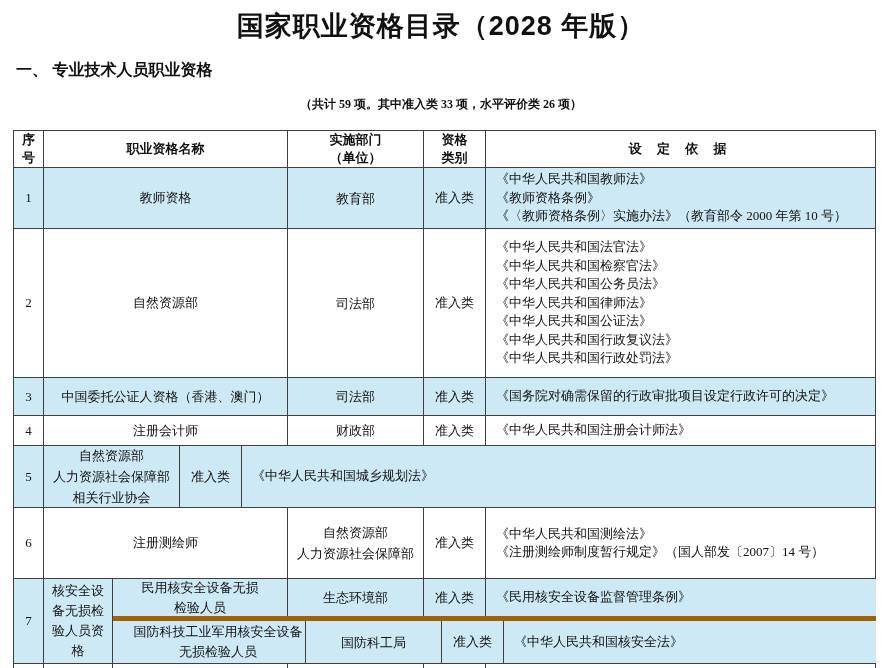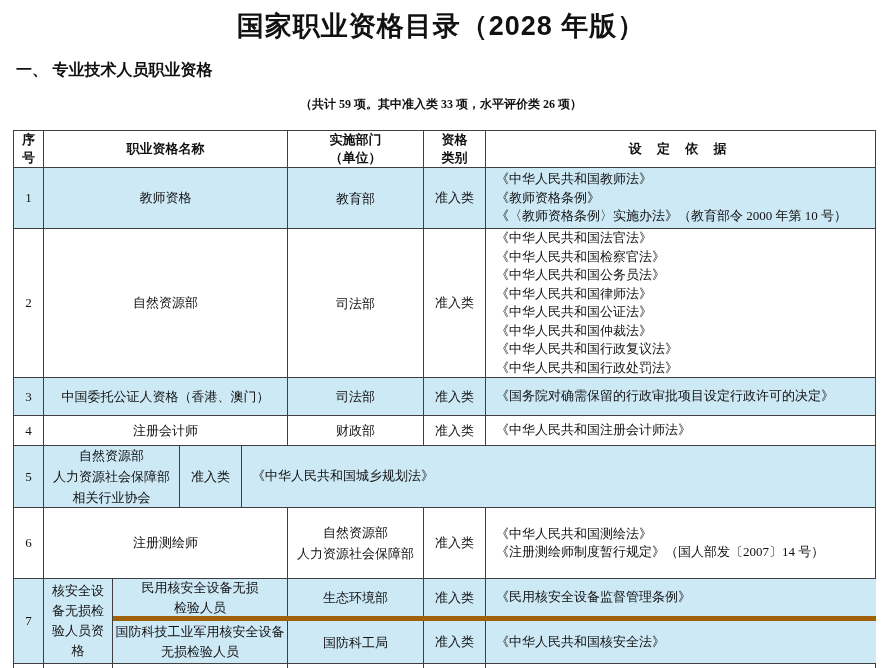--- a/index.html
+++ b/index.html
@@ -55,21 +55,21 @@
   .h-head { height: 37px; }
   .h-r1 { height: 61px; }
   .h-r2 { height: 149px; }
   .h-r3 { height: 38px; }
   .h-r4 { height: 30px; }
   .h-r5 { height: 62px; }
   .h-r6 { height: 71px; }
   .h-r7 { height: 85px; }
   .h-sliver { height: 12px; border-bottom: none; }
   .h-sub-a { height: 42px; border-bottom: 5px solid #a16207; }
-  .h-sub-b { height: 43px; }
+  .h-sub-b { height: 43px; margin-left: 18px; }
 
   .shaded { background: #cde9f6; }
   .thead .td { font-weight: bold; line-height: 18px; }
   .basis-spaced { letter-spacing: 6px; }
 
   .sub-wrap { flex: 1; display: flex; flex-direction: column; }
   .sub-row { display: flex; box-sizing: border-box; }
   .sub-row .td:last-child { border-right: 1px solid #3f3f3f; }
 </style>
 </head>
@@ -136,21 +136,20 @@
         </div>
       <div class="td c-cat">
           <div>准入类</div>
         </div>
       <div class="td c-basis">
         <div>《中华人民共和国法官法》</div>
         <div>《中华人民共和国检察官法》</div>
         <div>《中华人民共和国公务员法》</div>
         <div>《中华人民共和国律师法》</div>
         <div>《中华人民共和国公证法》</div>
-        <div>《中华人民共和国仲裁法》</div>
         <div>《中华人民共和国行政复议法》</div>
         <div>《中华人民共和国行政处罚法》</div>
       </div>
     </div>
 
     <div class="tr h-r3 shaded">
       <div class="td c-idx">
           <div>3</div>
         </div>
       <div class="td c-name">

